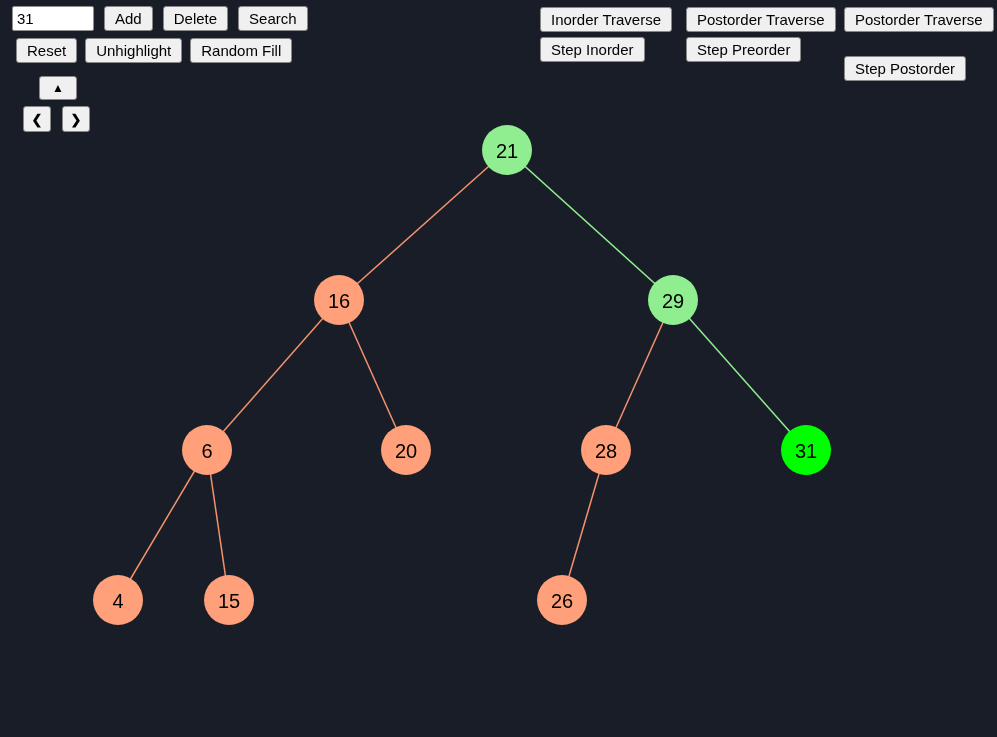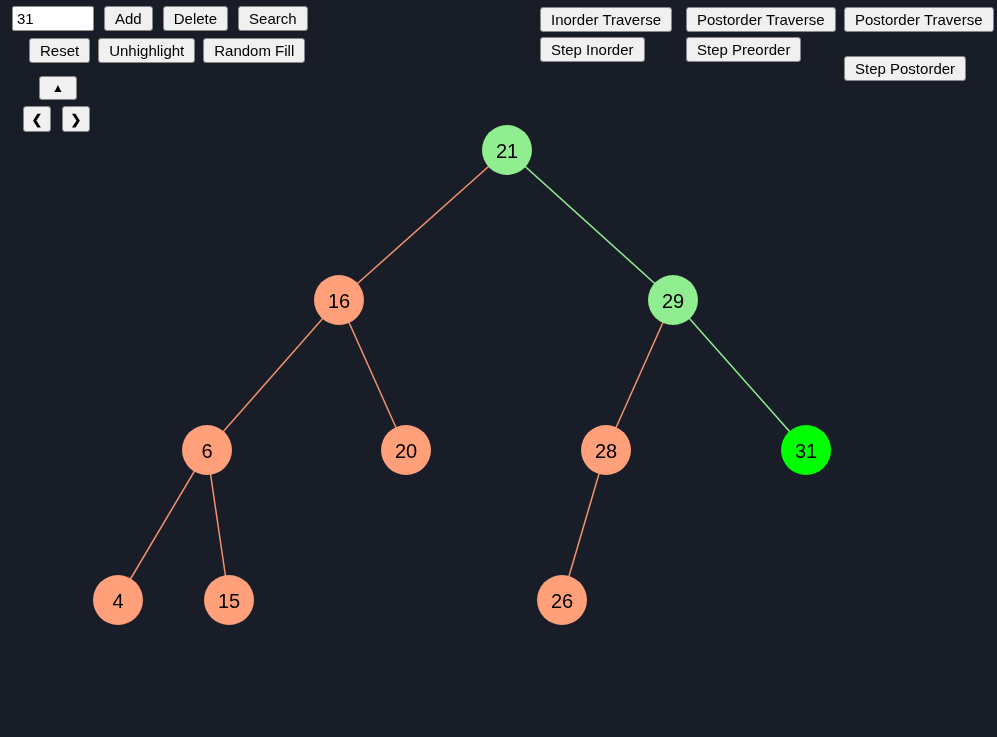--- a/index.html
+++ b/index.html
@@ -20,21 +20,21 @@
     border: 1px solid #878787;
     border-radius: 3px;
     padding: 2px 10px;
     height: 25px;
     line-height: 19px;
     cursor: pointer;
     white-space: nowrap;
   }
 
   .toolbar-row1 { position: absolute; left: 4px; top: 6px; display: flex; gap: 10px; align-items: center; }
-  .toolbar-row2 { position: absolute; left: 21px; top: 38px; display: flex; gap: 8px; align-items: center; }
+  .toolbar-row2 { position: absolute; left: 8px; top: 38px; display: flex; gap: 8px; align-items: center; }
 
   .value-input {
     width: 82px; height: 25px;
     font-family: "Liberation Sans", sans-serif;
     font-size: 15px;
     padding: 1px 4px;
     border: 1px solid #8f8f8f;
     border-radius: 2px;
     background: #ffffff;
     color: #000;

